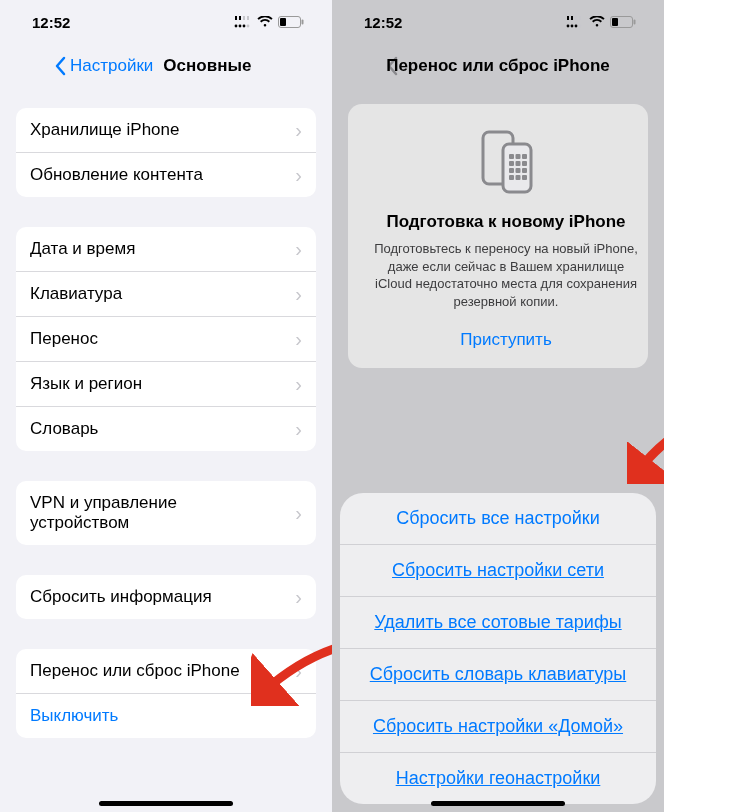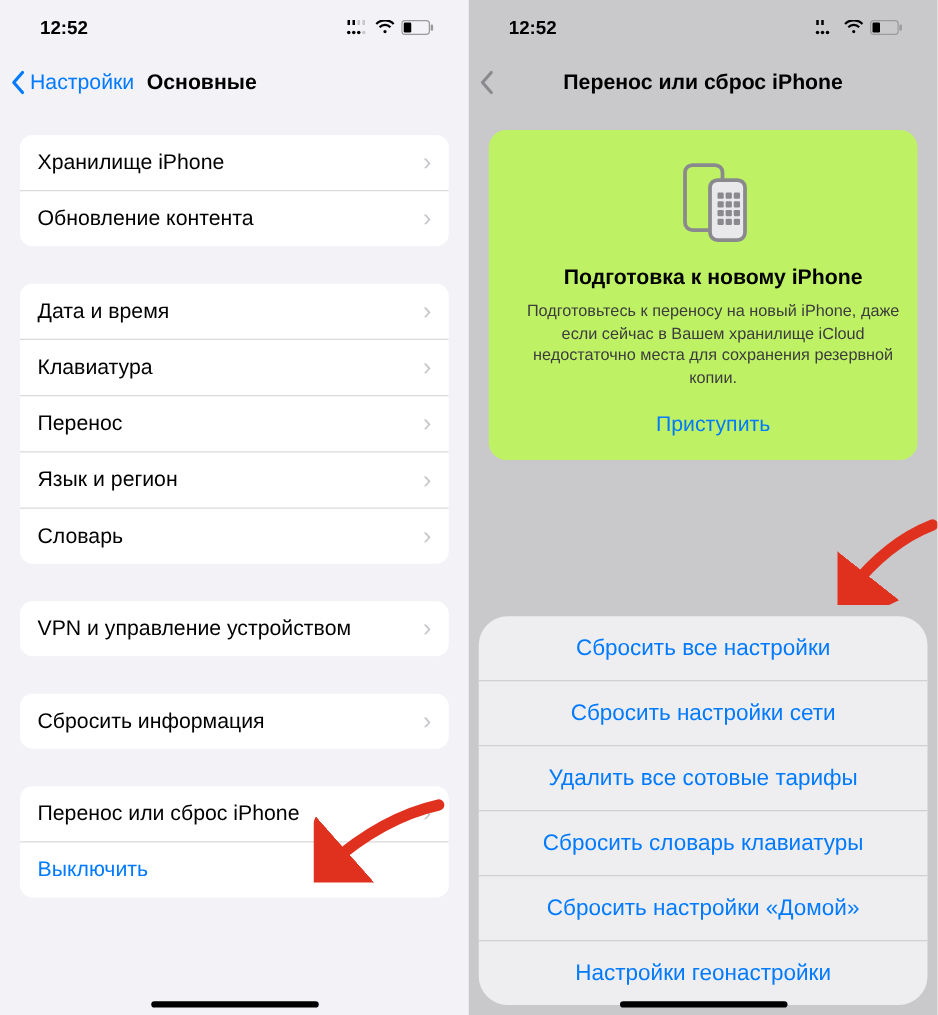--- a/index.html
+++ b/index.html
@@ -1,51 +1,51 @@
 <!DOCTYPE html>
 <html><head>
 <meta charset="utf-8">
 <style>
   * { margin:0; padding:0; box-sizing:border-box; font-family:-apple-system,BlinkMacSystemFont,"Segoe UI",sans-serif; -webkit-font-smoothing:antialiased; }
   body { width:750px; height:812px; display:flex; background:#fff; }
-  .phone { width:375px; height:812px; position:relative; overflow:hidden; }
+  .phone { width:332px; height:812px; position:relative; overflow:hidden; }
   .phone.left  { background:#f2f2f7; }
   .phone.right { background:#c9c9cc; }
 
   
   .status { height:44px; display:flex; align-items:center; justify-content:space-between; padding:0 28px 0 32px; font-size:15px; font-weight:600; color:#000; }
   .status .icons { display:flex; align-items:center; gap:5px; }
 
   
   .nav { height:44px; display:flex; align-items:center; position:relative; }
-  .nav .back { display:flex; align-items:center; color:#007aff; font-size:17px; padding-left:8px; cursor:pointer; }
+  .nav .back { display:flex; align-items:center; color:#007aff; font-size:17px; padding-left:8px; cursor:pointer;margin-left:46px; }
   .nav .back.gray { color:#888; }
   .nav .title { position:absolute; left:0; right:0; text-align:center; font-size:17px; font-weight:600; color:#000; pointer-events:none; }
   .nav.left-aligned .title { position:static; text-align:left; margin-left:10px; pointer-events:none; }
 
   
   .content { padding-top:20px; }
   .group { background:#fff; border-radius:10px; margin:0 16px 30px 16px; overflow:hidden; }
   .row { display:flex; align-items:center; justify-content:space-between; padding:12px 14px; font-size:17px; color:#000; cursor:pointer; min-height:44px;gap:16px; }
   .row + .row { border-top:0.5px solid #d9d9dd;text-align:center; }
   .row .chev { color:#c7c7cc; font-size:20px; line-height:1; }
   .row.link { color:#007aff; }
 
   
-  .card { background:#bef264; border-radius:14px; margin:16px 16px 0 16px; padding:24px 4px 12px 20px; text-align:center; }
+  .card { background:#e5e5e5; border-radius:14px; margin:16px 16px 0 16px; padding:24px 4px 12px 20px; text-align:center; }
   .card .device-icon { display:flex; justify-content:center; margin-bottom:16px; }
   .card h3 { font-size:17px; font-weight:600; margin-bottom:8px; }
   .card p  { font-size:13px; line-height:1.35; color:#3c3c3e; margin-bottom:14px; }
   .card .go { color:#007aff; font-size:17px; cursor:pointer; padding:6px 0; }
 
   
   .sheet-wrap { position:absolute; left:0; right:0; bottom:0; padding:8px; }
   .sheet { background:#eeeef0; border-radius:23px; overflow:hidden; }
   .sheet .opt { text-align:center; color:#007aff; font-size:18px; padding:15px 8px; cursor:pointer; }
-  .sheet .opt + .opt { border-top:0.5px solid #d0d0d4; }
+  .sheet .opt + .opt { border-top:0.5px solid #d0d0d4;text-decoration:underline; }
   .cancel { background:#fff; border-radius:13px; margin-top:8px; text-align:center; color:#007aff; font-size:18px; font-weight:600; padding:15px 8px; cursor:pointer; }
 
   
   .home-ind { position:absolute; bottom:6px; left:50%; transform:translateX(-50%); width:134px; height:5px; border-radius:3px; background:#000; }
 
   
   .arrow { position:absolute; pointer-events:none; }
 
   
   svg { display:block; }

